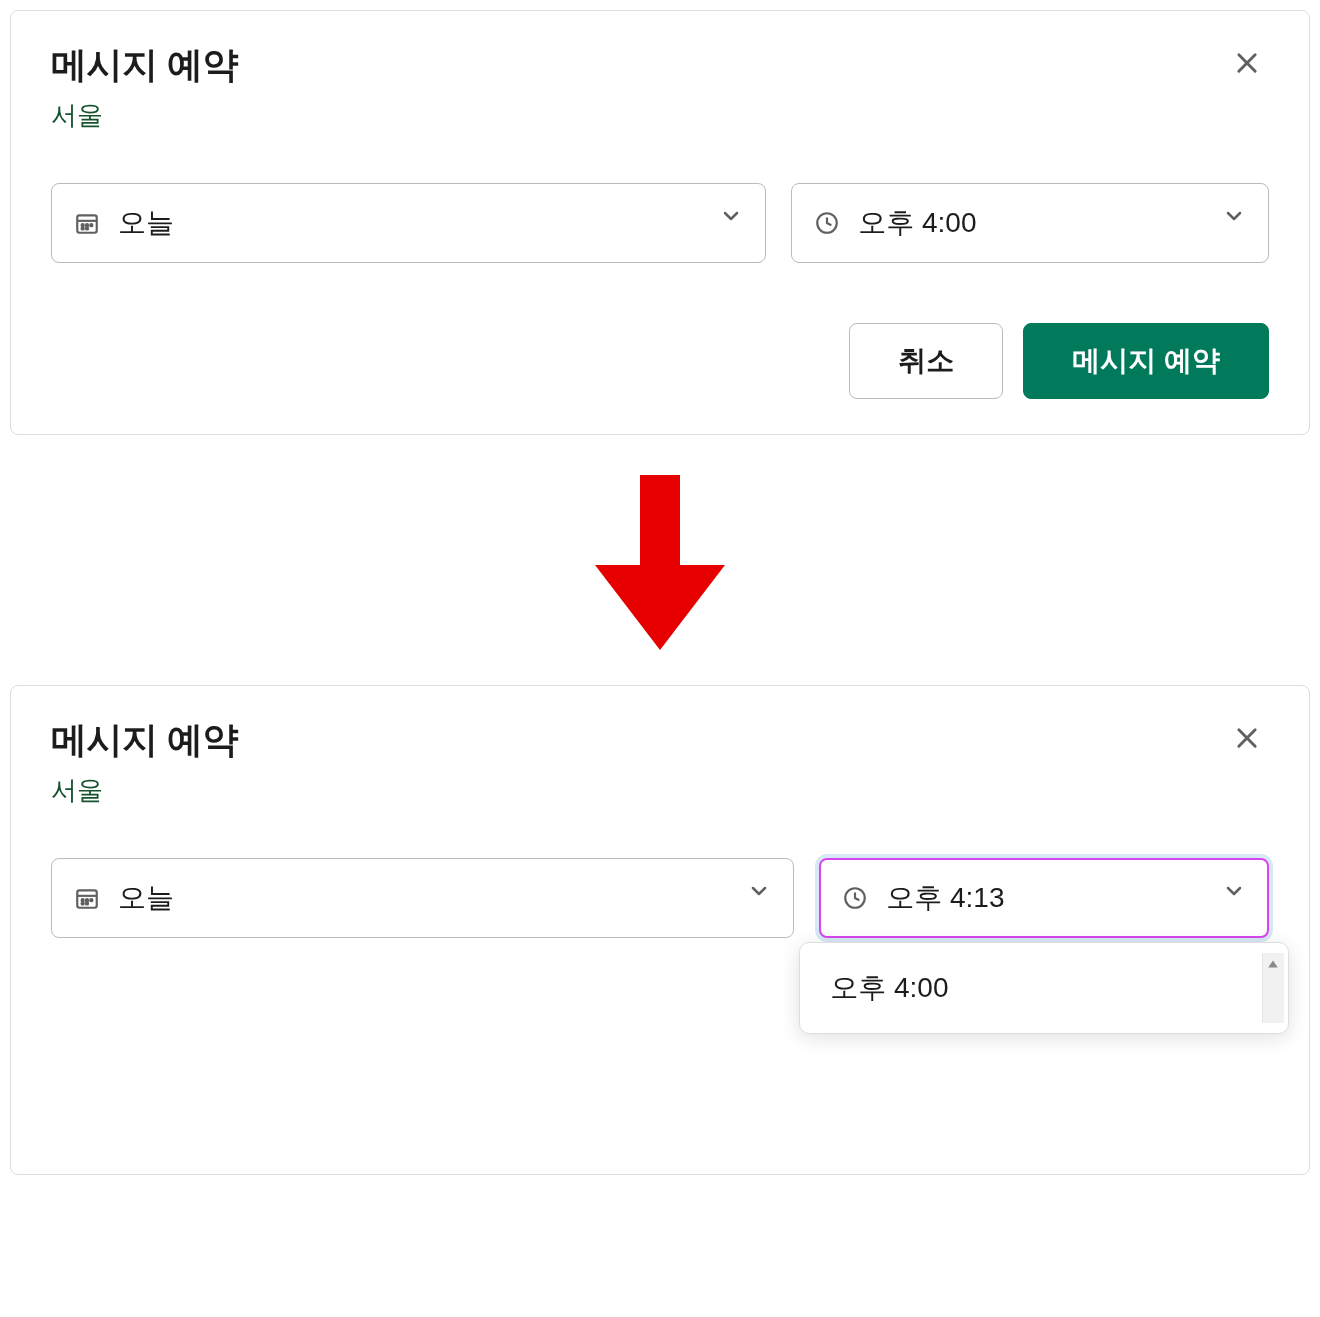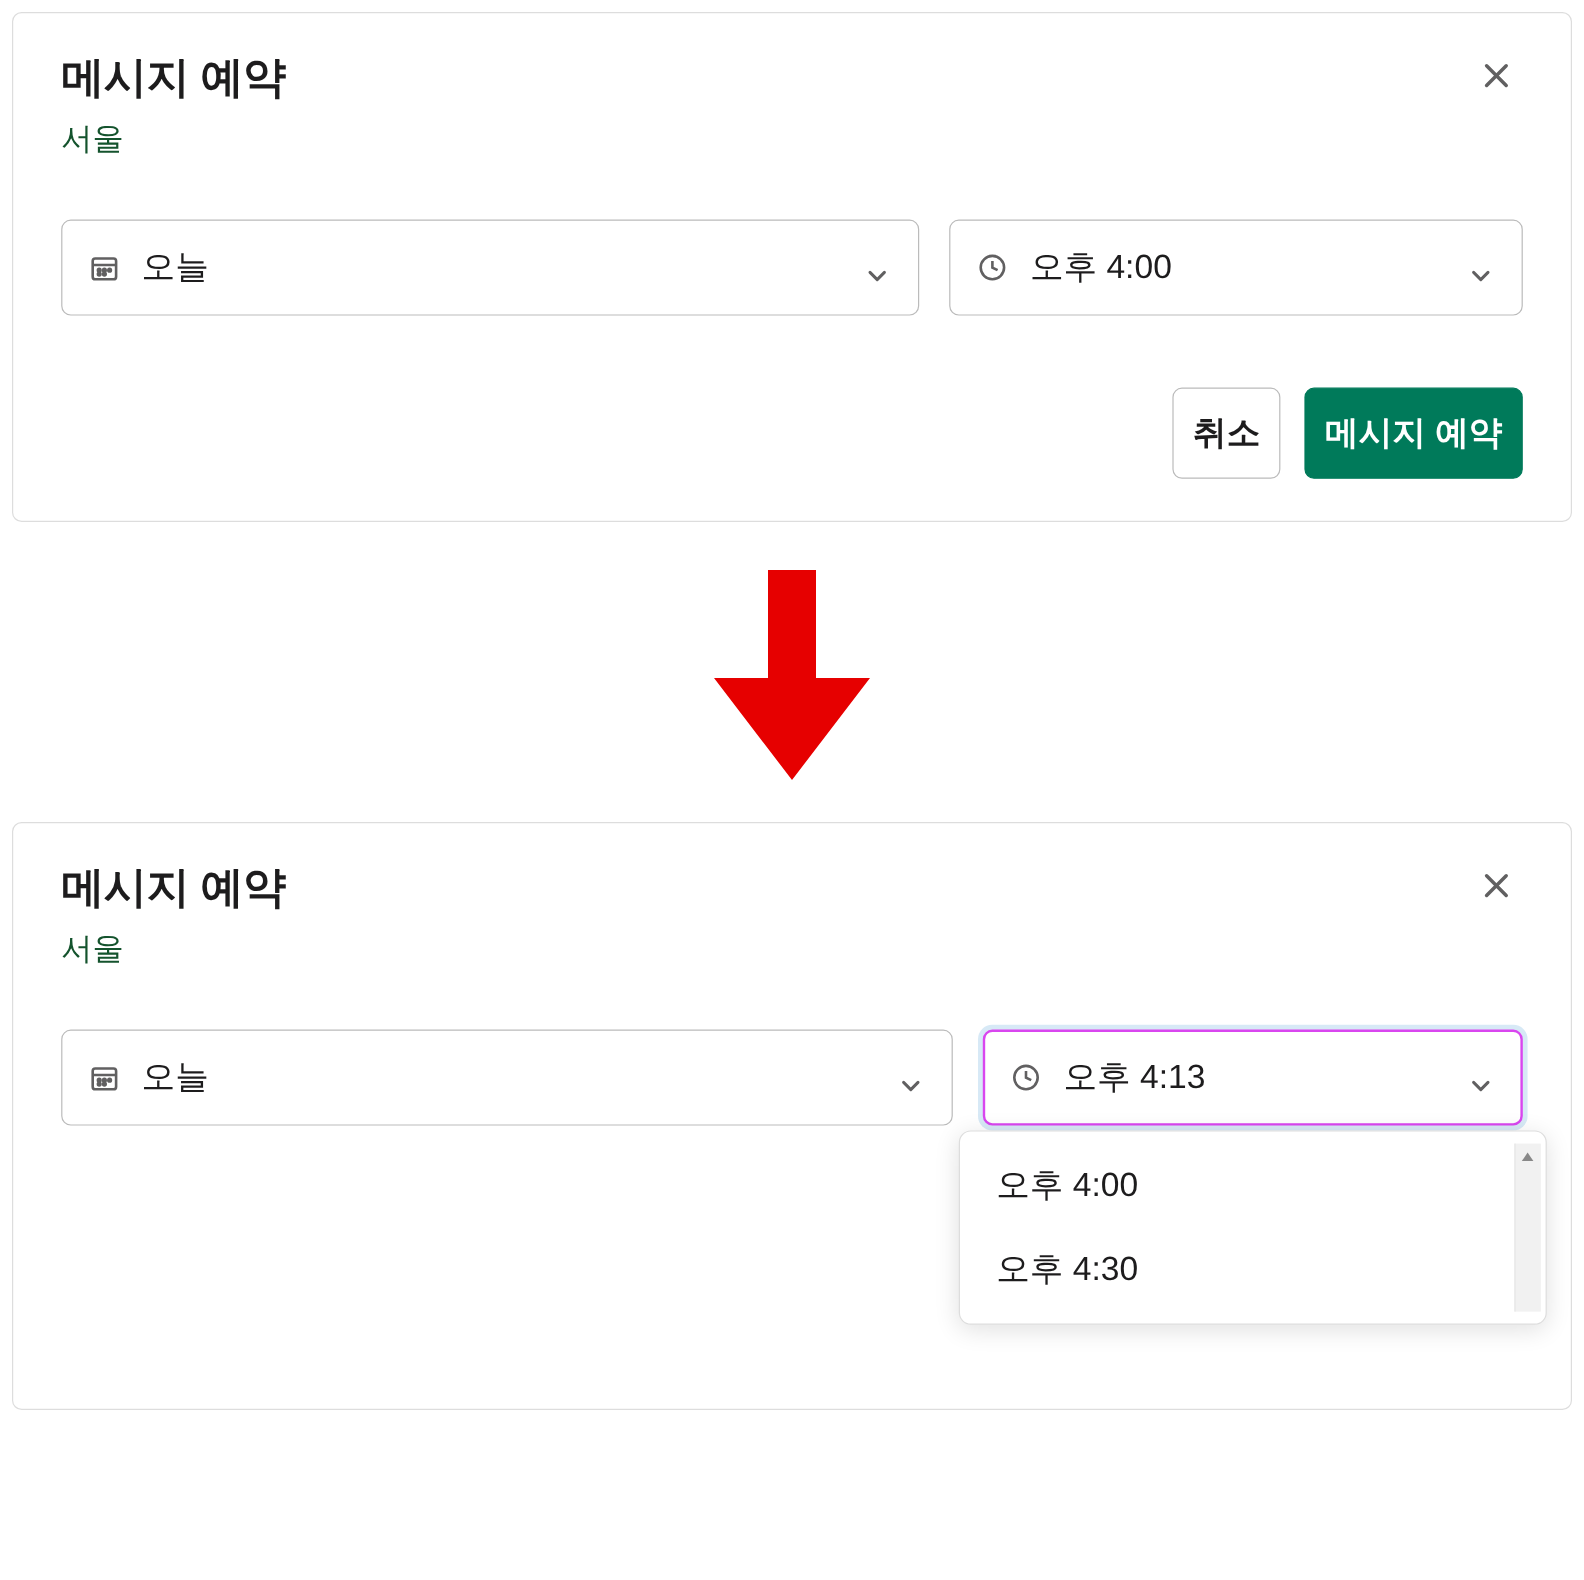--- a/index.html
+++ b/index.html
@@ -60,21 +60,21 @@
     .form-row {
       display: flex;
       gap: 25px;
       margin-bottom: 60px;
     }
     .select-field {
       border: 1px solid #bbb;
       border-radius: 8px;
       padding: 20px 22px;
       display: flex;
-      align-items: flex-end;
+      align-items: flex-start;
       justify-content: space-between;
       cursor: pointer;
       background: #fff;
       font-size: 28px;
       color: #1d1c1d;
     }
     .select-field.date-field {
       flex: 1.55;
     }
     .select-field.time-field {
@@ -103,21 +103,21 @@
       width: 24px;
       height: 24px;
       color: #616061;
     }
     .dialog-footer {
       display: flex;
       justify-content: flex-end;
       gap: 20px;
     }
     .btn {
-      padding: 18px 16px;
+      padding: 18px 48px;
       border-radius: 8px;
       font-size: 28px;
       font-weight: 700;
       cursor: pointer;
       border: 1px solid #bbb;
     }
     .btn-secondary {
       background: #fff;
       color: #1d1c1d;
     }
@@ -307,21 +307,20 @@
           <span class="field-value">오후 4:13</span>
         </div>
         <svg class="chevron-icon" viewBox="0 0 24 24" fill="none" stroke="currentColor" stroke-width="2.5" stroke-linecap="round" stroke-linejoin="round">
           <polyline points="6 9 12 15 18 9"></polyline>
         </svg>
       </div>
 
       <div class="dropdown-menu">
         <div class="dropdown-scroll">
           <div class="dropdown-item">오후 4:00</div>
-          <div class="dropdown-item">오후 4:30</div>
           <div class="scroll-track">
             <div class="scroll-up-btn">
               <svg viewBox="0 0 10 10">
                 <path d="M 5 2 L 9 8 L 1 8 Z" fill="currentColor"></path>
               </svg>
             </div>
           </div>
         </div>
       </div>
     </div>

